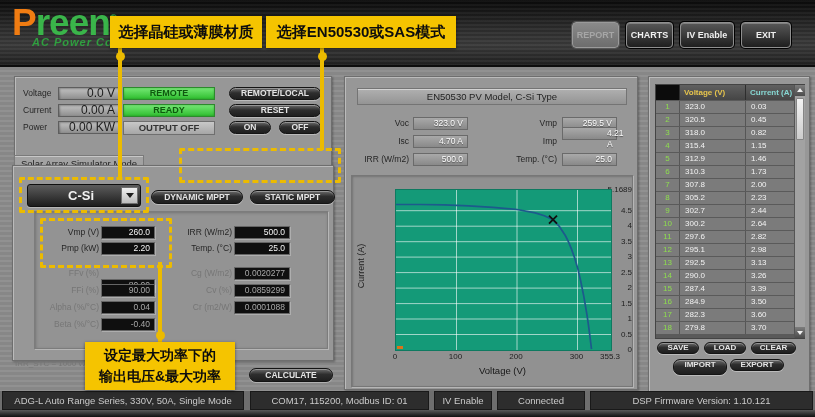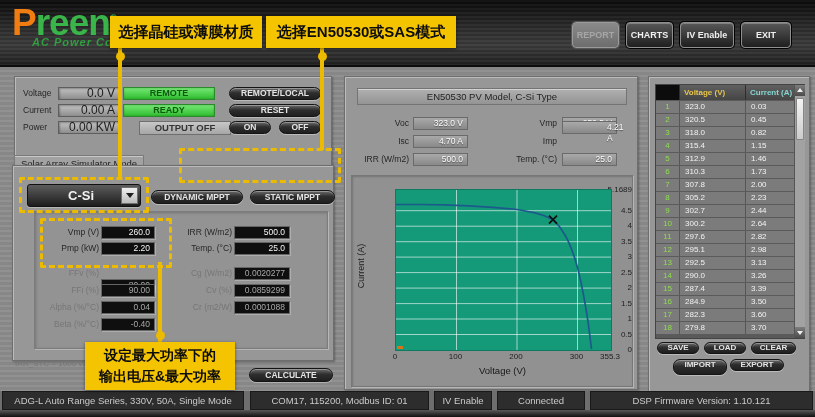--- a/index.html
+++ b/index.html
@@ -112,21 +112,21 @@
   <div class="panel" style="left:14px;top:76px;width:318px;height:92px;">
     <div class="lbl" style="left:8px;top:10px;">Voltage</div>
     <div class="valbox" style="left:43px;top:10px;width:62px;">0.0 V</div>
     <div class="lbl" style="left:8px;top:27px;">Current</div>
     <div class="valbox" style="left:43px;top:27px;width:62px;">0.00 A</div>
     <div class="lbl" style="left:8px;top:44px;">Power</div>
     <div class="valbox" style="left:43px;top:44px;width:62px;">0.00 KW</div>
 
     <div class="statgreen" style="left:108px;top:10px;width:92px;height:13px;">REMOTE</div>
     <div class="statgreen" style="left:108px;top:27px;width:92px;height:13px;">READY</div>
-    <div class="statoff" style="left:108px;top:44px;width:92px;height:14px;margin-left:16px;">OUTPUT OFF</div>
+    <div class="statoff" style="left:108px;top:44px;width:92px;height:14px;">OUTPUT OFF</div>
 
     <div class="pill" style="left:214px;top:10px;width:92px;height:13px;">REMOTE/LOCAL</div>
     <div class="pill" style="left:214px;top:27px;width:92px;height:13px;">RESET</div>
     <div class="pill" style="left:214px;top:44px;width:42px;height:13px;">ON</div>
     <div class="pill" style="left:264px;top:44px;width:42px;height:13px;">OFF</div>
   </div>
 
   <div class="grpcap" style="left:14px;top:155px;">Solar Array Simulator Mode</div>
   <div class="grptab" style="left:184px;top:152px;width:146px;height:22px;margin-top:15px;">EN50530 PV Model</div>
 
@@ -178,21 +178,21 @@
     <div class="lbl r" style="left:6px;top:40px;width:58px;">Voc</div>
     <div class="gbox" style="left:68px;top:40px;width:55px;">323.0 V</div>
     <div class="lbl r" style="left:6px;top:58px;width:58px;">Isc</div>
     <div class="gbox" style="left:68px;top:58px;width:55px;">4.70 A</div>
     <div class="lbl r" style="left:6px;top:76px;width:58px;">IRR (W/m2)</div>
     <div class="gbox" style="left:68px;top:76px;width:55px;">500.0</div>
 
     <div class="lbl r" style="left:148px;top:40px;width:64px;">Vmp</div>
     <div class="gbox" style="left:217px;top:40px;width:55px;">259.5 V</div>
     <div class="lbl r" style="left:148px;top:58px;width:64px;">Imp</div>
-    <div class="gbox" style="left:217px;top:44px;width:55px;padding-left:44px;">4.21 A</div>
+    <div class="gbox" style="left:217px;top:50px;width:55px;padding-left:44px;">4.21 A</div>
     <div class="lbl r" style="left:148px;top:76px;width:64px;">Temp. (°C)</div>
     <div class="gbox" style="left:217px;top:76px;width:55px;">25.0</div>
 
     <div id="chart">
       <div id="chart-ylabel">Current (A)</div>
       <div id="y-ticks">
           <div class="ytick" style="top: 169px;">0</div>
           <div class="ytick" style="top: 153.523px;">0.5</div>
           <div class="ytick" style="top: 138.046px;">1</div>
           <div class="ytick" style="top: 122.568px;">1.5</div>

